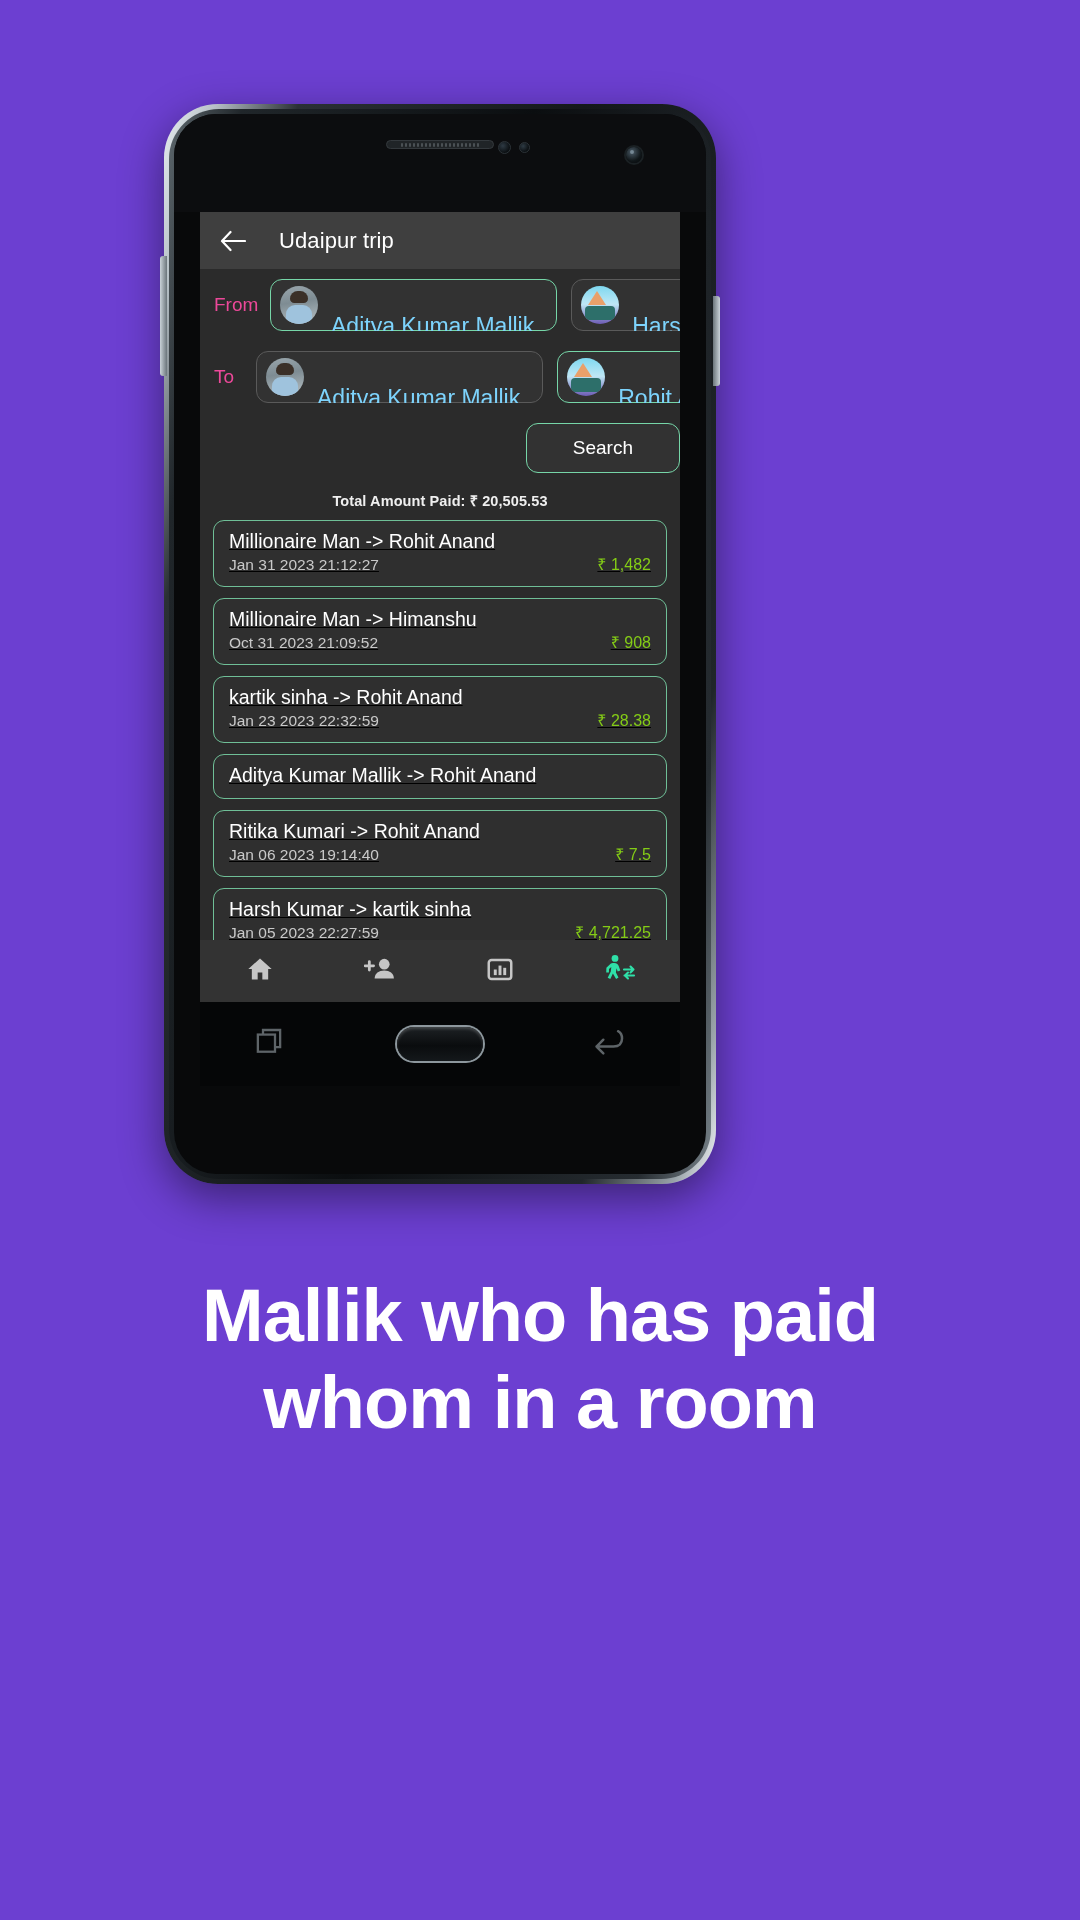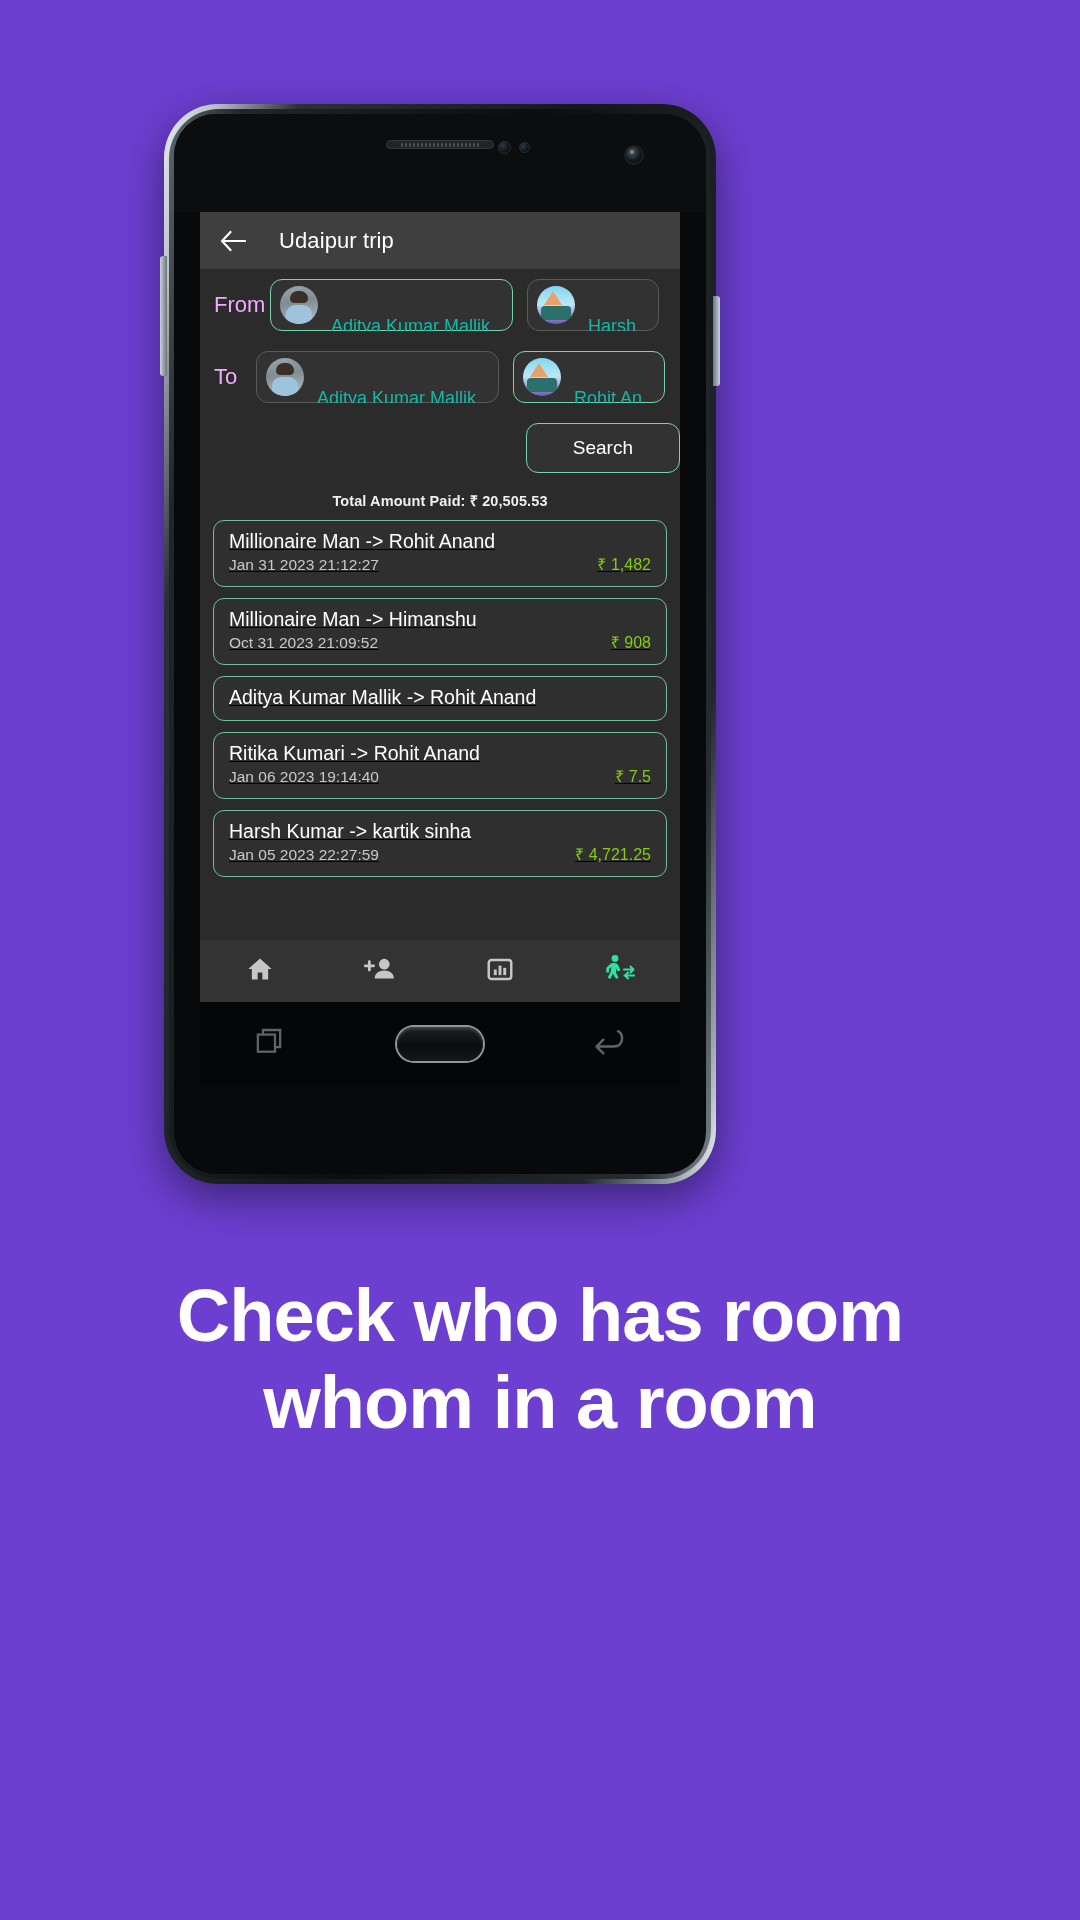--- a/index.html
+++ b/index.html
@@ -98,33 +98,33 @@
   
   .app-body { background: #2b2b2b; height: 733px; position: relative; }
 
   
   .fl-row {
     display: flex; align-items: center;
     padding-left: 14px;
     height: 72px;
     overflow: hidden;
   }
-  .fl-label { color: #f0abfc; font-size: 22px; width: 56px; flex: 0 0 auto; }
+  .fl-label { color: #ec4899; font-size: 19px; width: 56px; flex: 0 0 auto; }
   .fl-label.to { width: 42px; }
   .chips { display: flex; gap: 14px; align-items: center; flex: 1 1 auto; overflow: hidden; }
   .chip {
     display: flex; align-items: center; gap: 13px;
     height: 52px; padding: 0 22px 0 9px;
     border-radius: 12px;
     border: 1px solid #5a5a5a;
     background: #323232;
     flex: 0 0 auto;
   }
   .chip.sel { border-color: #76d6a8; }
-  .chip-name { color: #14b8a6; font-size: 18px; white-space: nowrap; margin-top: 43px; }
+  .chip-name { color: #7dd3fc; font-size: 23px; white-space: nowrap; margin-top: 43px; }
   .avatar { width: 38px; height: 38px; border-radius: 50%; flex: 0 0 auto; overflow: hidden; position: relative; }
   .av-person {
     background: linear-gradient(170deg,#9aa7ad 0%,#7e8c93 42%,#b9c3c7 100%);
   }
   .av-person::before {
     content:""; position:absolute; left:10px; top:5px; width:18px; height:12px;
     border-radius: 9px 9px 5px 5px; background:#3b3028;
   }
   .av-person::after {
     content:""; position:absolute; left:6px; top:19px; width:26px; height:22px;
@@ -292,20 +292,27 @@
           </div>
 
           <div class="tx-card">
             <div class="tx-title">Millionaire Man -&gt; Himanshu</div>
             <div class="tx-sub">
               <span class="tx-date">Oct 31 2023 21:09:52</span>
               <span class="tx-amt">₹ 908</span>
             </div>
           </div>
 
+          <div class="tx-card">
+            <div class="tx-title">kartik sinha -&gt; Rohit Anand</div>
+            <div class="tx-sub">
+              <span class="tx-date">Jan 23 2023 22:32:59</span>
+              <span class="tx-amt">₹ 28.38</span>
+            </div>
+          </div>
 
           <div class="tx-card">
             <div class="tx-title">Aditya Kumar Mallik -&gt; Rohit Anand</div>
           </div>
 
           <div class="tx-card">
             <div class="tx-title">Ritika Kumari -&gt; Rohit Anand</div>
             <div class="tx-sub">
               <span class="tx-date">Jan 06 2023 19:14:40</span>
               <span class="tx-amt">₹ 7.5</span>
@@ -384,15 +391,15 @@
         <svg width="34" height="30" viewBox="0 0 30 26" fill="none" stroke="#5e6468" stroke-width="2.2" stroke-linecap="round" stroke-linejoin="round">
           <path d="M4 17 L10 11 M4 17 L10 23 M4 17 H19 C24 17 26.5 14 26.5 10 C26.5 6.5 25 4.5 23 3.5"></path>
         </svg>
       </span>
     </div>
 
   </div>
 </div>
 
 <div class="caption">
-  <div>Check who has room</div>
+  <div>Mallik who has paid</div>
   <div>whom in a room</div>
 </div>
 
 </body></html>

